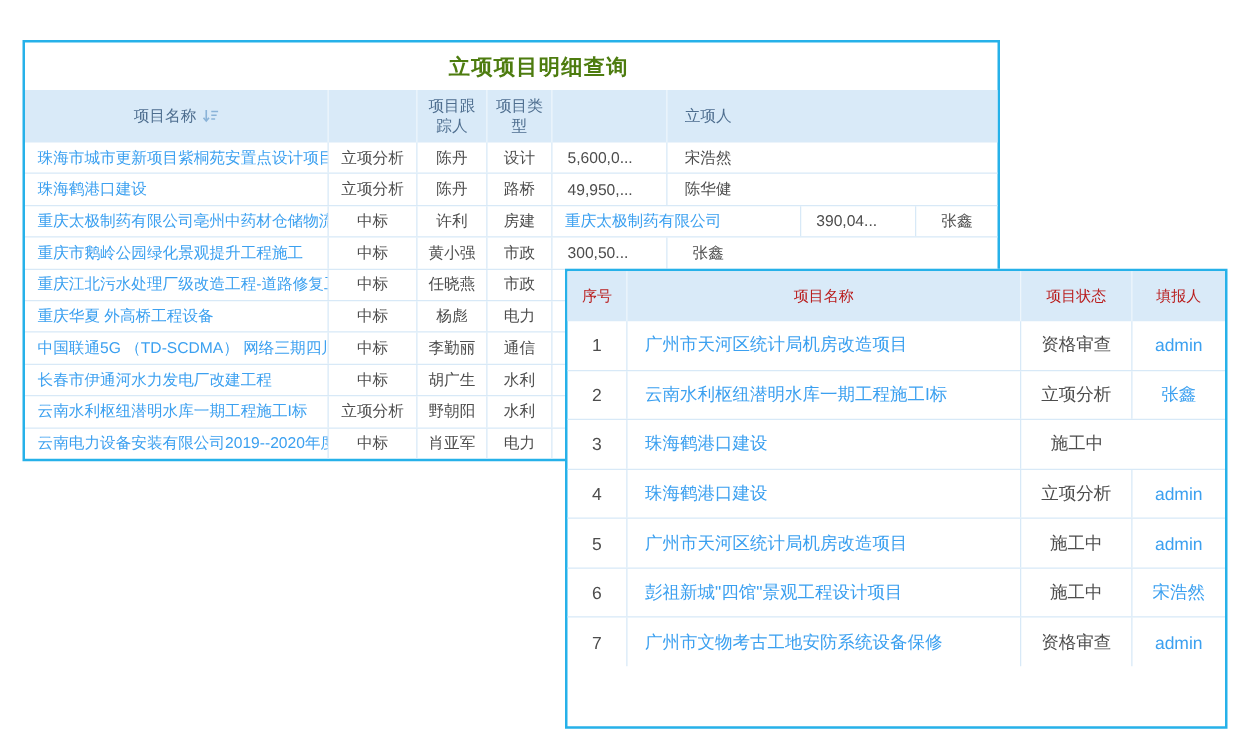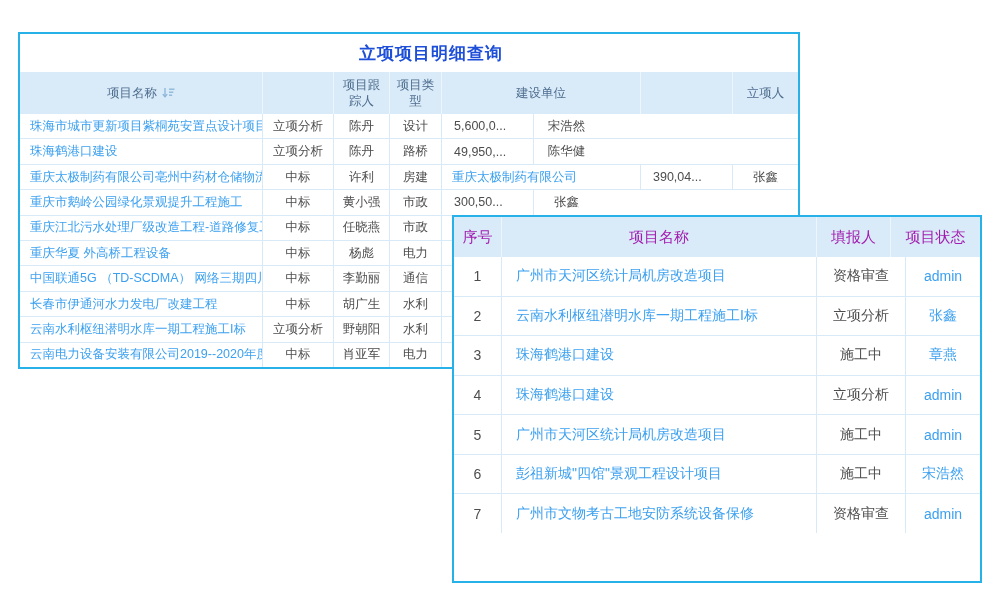--- a/index.html
+++ b/index.html
@@ -6,21 +6,21 @@
   body{
     width:1000px;height:600px;position:relative;overflow:hidden;
     background:#ffffff;
     font-family:"Liberation Sans","DejaVu Sans",sans-serif;
   }
   .panel{position:absolute;background:#ffffff;border:2px solid #26b1e9;box-sizing:border-box;}
 
   
   #back-table{left:18px;top:32px;width:782px;height:337px;z-index:1;}
   #back-table .t-title{height:38px;display:flex;align-items:center;justify-content:center;
-    font-size:17px;font-weight:bold;color:#1d4ed8;letter-spacing:1px;padding-left:44px;}
+    font-size:17px;font-weight:bold;color:#4d7c0f;letter-spacing:1px;padding-left:44px;}
   #back-table .t-head{display:flex;height:42px;background:#d9eaf8;color:#4e6e8f;font-size:12.5px;}
   #back-table .t-head .hc{display:flex;align-items:center;justify-content:center;text-align:center;
     line-height:1.3;border-right:1px solid #eef6fc;box-sizing:border-box;padding:0 3px;}
   #back-table .t-head .hc:last-child{border-right:none;}
   #back-rows{display:flex;flex-direction:column;height:253px;}
   .brow{flex:1;display:flex;border-bottom:1px solid #d8e9f7;box-sizing:border-box;font-size:12.5px;}
   .brow:last-child{border-bottom:none;}
   .brow .c{display:flex;align-items:center;border-right:1px solid #d8e9f7;box-sizing:border-box;
     overflow:hidden;white-space:nowrap;color:#4d4d4d;}
   .brow .c:last-child{border-right:none;}
@@ -29,21 +29,21 @@
   .bw-tracker{width:56px;} .bc-tracker{width:56px;justify-content:center;}
   .bw-type{width:52px;}    .bc-type{width:52px;justify-content:center;}
   .bw-org{width:199px;}    .bc-org{width:199px;padding-left:10px;}
   .bw-amount{width:92px;}  .bc-amount{width:92px;padding-left:12px;}
   .bw-creator{width:65px;} .bc-creator{width:65px;justify-content:center;}
 
   
   #front-table{left:452px;top:215px;width:530px;height:368px;z-index:2;}
   #front-table .t-title{height:48px;display:flex;align-items:center;justify-content:center;
     font-size:22px;font-weight:bold;color:#383838;letter-spacing:2px;}
-  #front-table .t-head{display:flex;height:40px;background:#d9eaf8;color:#a21caf;font-size:15px;text-align:right;}
+  #front-table .t-head{display:flex;height:40px;background:#d9eaf8;color:#b91c1c;font-size:12px;text-align:right;}
   #front-table .t-head .hc{display:flex;align-items:center;justify-content:center;
     border-right:1px solid #eef6fc;box-sizing:border-box;}
   #front-table .t-head .hc:last-child{border-right:none;}
   #front-rows{display:flex;flex-direction:column;height:276px;}
   .frow{flex:1;display:flex;border-bottom:1px solid #d8e9f7;box-sizing:border-box;font-size:14px;}
   .frow:last-child{border-bottom:none;}
   .frow .c{display:flex;align-items:center;border-right:1px solid #d8e9f7;box-sizing:border-box;
     overflow:hidden;white-space:nowrap;color:#4d4d4d;}
   .frow .c:last-child{border-right:none;}
   .fw-no{width:48px;}      .fc-no{width:48px;justify-content:center;color:#444;}
@@ -70,21 +70,20 @@
             <path d="M7 2.2h5.5"></path>
               <path d="M7 5.2h4.3"></path>
               <path d="M7 8.2h3.1"></path>
           </g>
         </svg>
       </span>
     </div>
     <div class="hc bw-status"></div>
     <div class="hc bw-tracker">项目跟踪人</div>
     <div class="hc bw-type">项目类型</div>
-    <div class="hc bw-org">建设单位</div>
     <div class="hc bw-amount"></div>
     <div class="hc bw-creator">立项人</div>
   </div>
   <div id="back-rows">
   <div class="brow">
     <div class="c bc-name">
       <a class="link">珠海市城市更新项目紫桐苑安置点设计项目</a>
     </div>
     <div class="c bc-status">立项分析</div>
     <div class="c bc-tracker">陈丹</div>
@@ -212,22 +211,22 @@
     <div class="c bc-amount"></div>
     <div class="c bc-creator"></div>
   </div>
 </div>
 </div>
 
 <div id="front-table" class="panel">
   <div class="t-head">
     <div class="hc fw-no">序号</div>
     <div class="hc fw-name">项目名称</div>
+    <div class="hc fw-status">项目状态</div>
     <div class="hc fw-reporter">填报人</div>
-    <div class="hc fw-status">项目状态</div>
   </div>
   <div id="front-rows">
   <div class="frow">
     <div class="c fc-no">1</div>
     <div class="c fc-name">
       <a class="link">广州市天河区统计局机房改造项目</a>
     </div>
     <div class="c fc-status">资格审查</div>
     <div class="c fc-reporter">
       <a class="link">admin</a>
@@ -244,23 +243,20 @@
       <a class="link">张鑫</a>
     </div>
   </div>
 
   <div class="frow">
     <div class="c fc-no">3</div>
     <div class="c fc-name">
       <a class="link">珠海鹤港口建设</a>
     </div>
     <div class="c fc-status">施工中</div>
-    <div class="c fc-reporter">
-      <a class="link">章燕</a>
-    </div>
   </div>
 
   <div class="frow">
     <div class="c fc-no">4</div>
     <div class="c fc-name">
       <a class="link">珠海鹤港口建设</a>
     </div>
     <div class="c fc-status">立项分析</div>
     <div class="c fc-reporter">
       <a class="link">admin</a>

